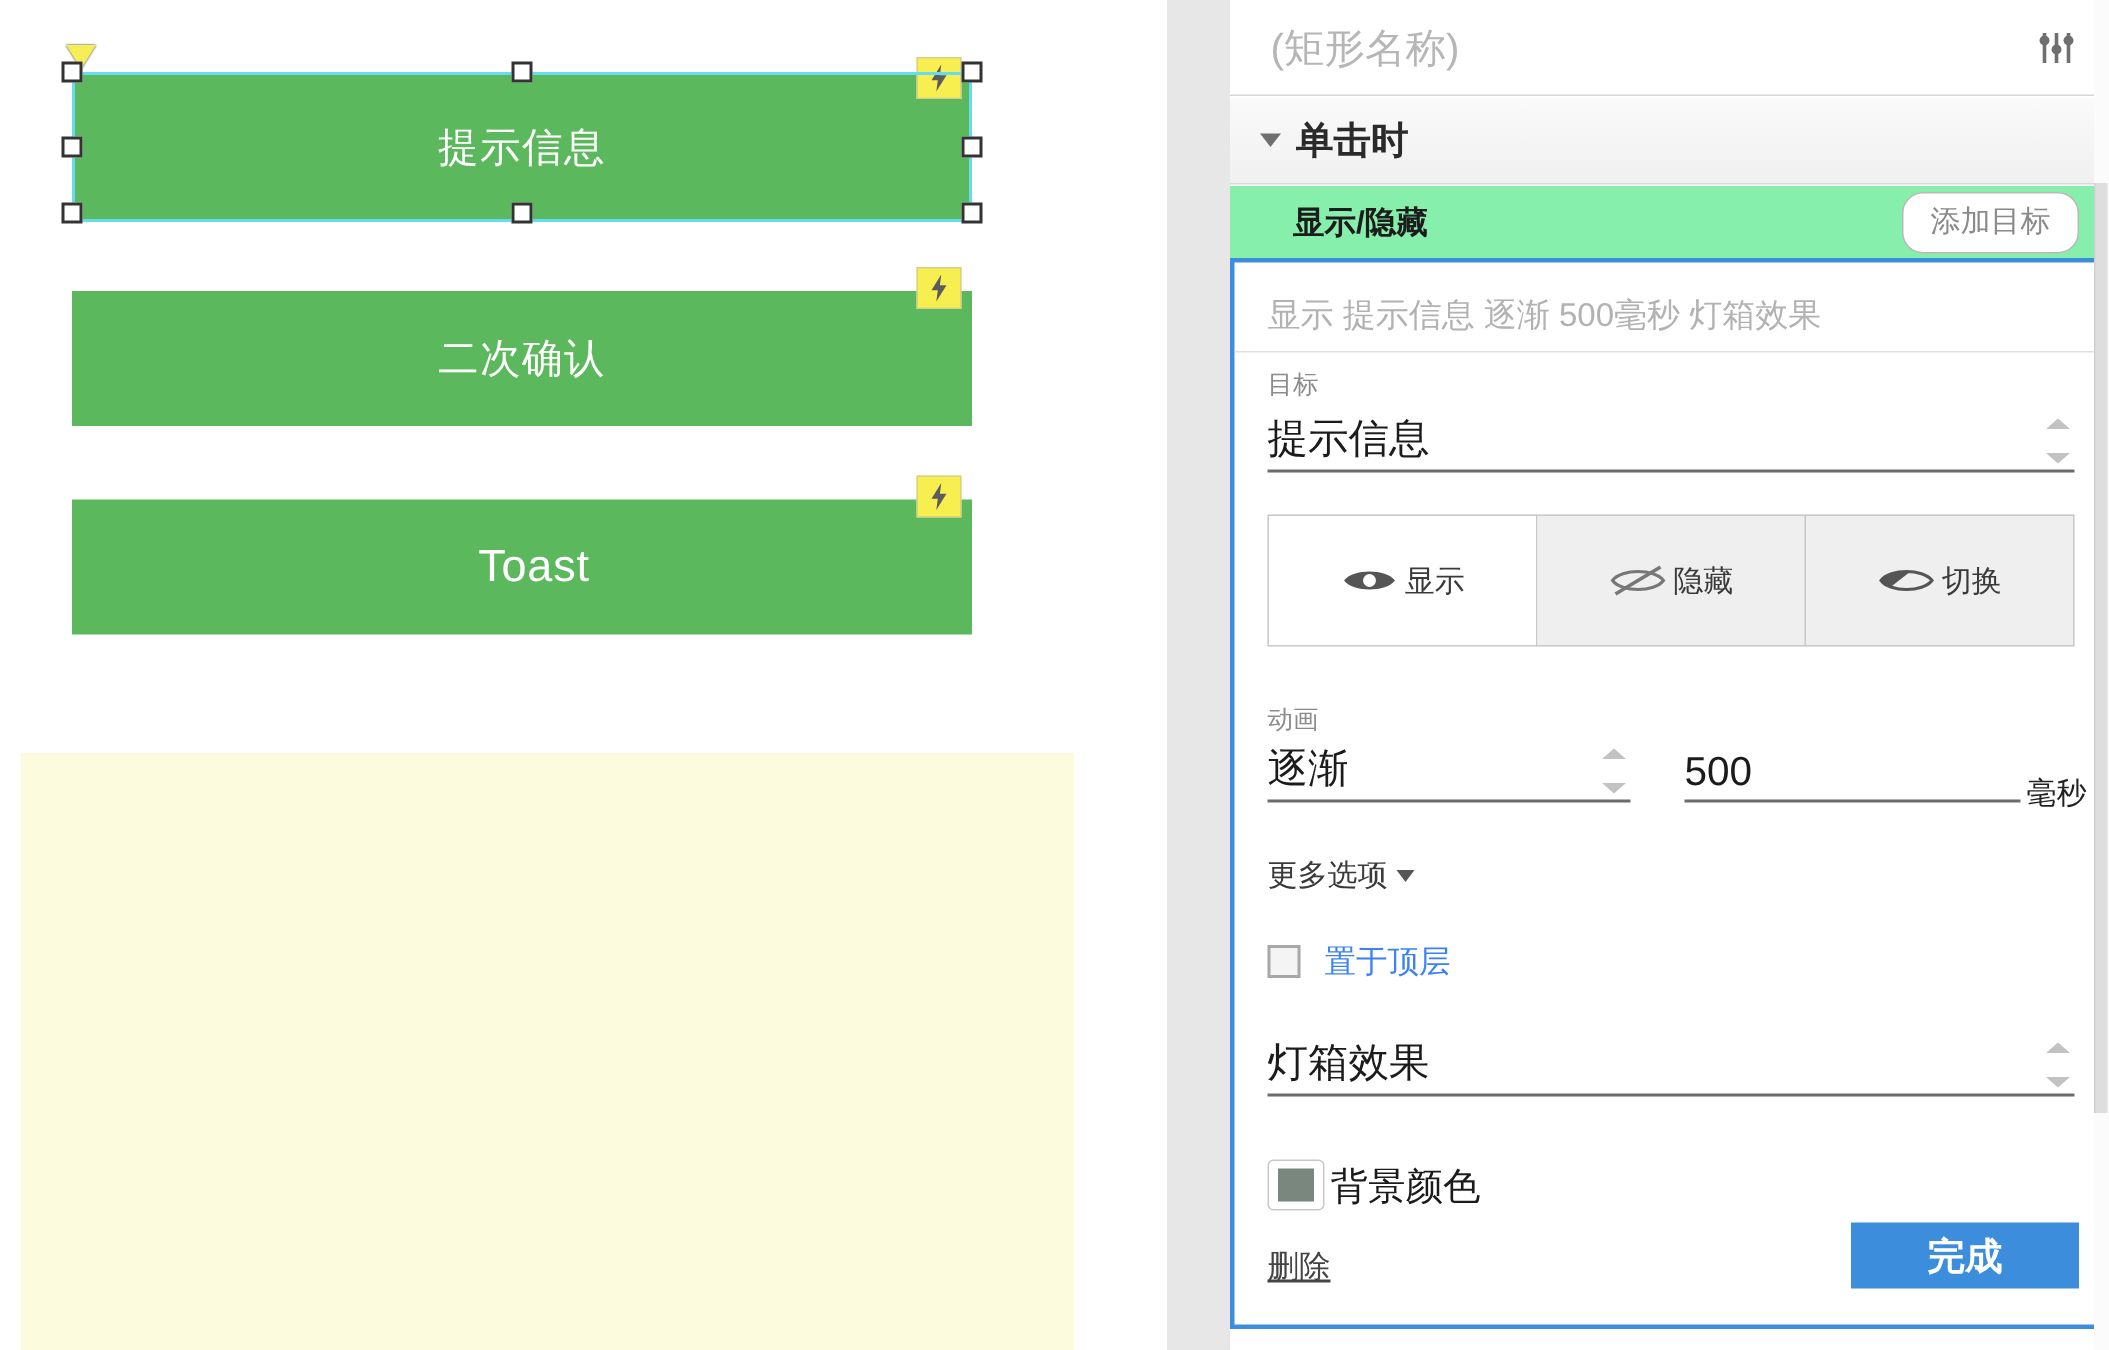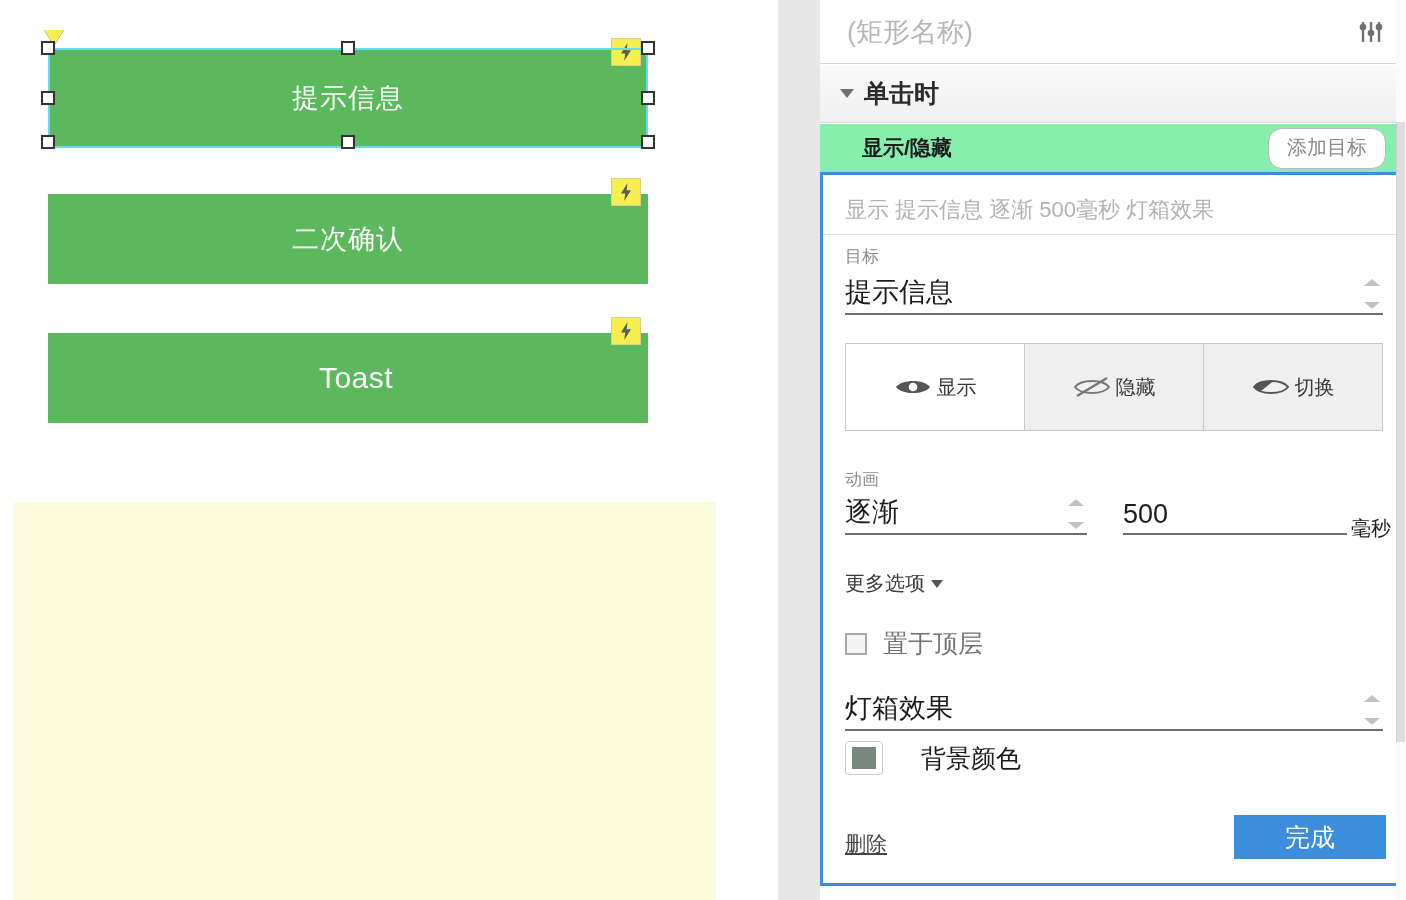--- a/index.html
+++ b/index.html
@@ -330,34 +330,34 @@
     display: flex;
     align-items: center;
     gap: 16px;
   }
   .checkbox {
     width: 22px; height: 22px;
     border: 2px solid #a8a8a8;
     background: #f4f4f4;
     box-sizing: border-box;
   }
-  #bring-front-label { font-size: 25px; color: #737373; }
+  #bring-front-label { font-size: 21px; color: #3b82f6; }
 
   #lightbox-field {
     position: absolute;
     left: 22px; top: 512px;
     width: 538px; height: 44px;
   }
 
   #bgcolor-row {
     position: absolute;
-    left: 22px; top: 566px;
-    display: flex;
-    align-items: center;
-    gap: 38px;
+    left: 22px; top: 598px;
+    display: flex;
+    align-items: center;
+    gap: 4px;
   }
   #bgcolor-swatch-box {
     width: 38px; height: 34px;
     border: 1px solid #c9c9c9;
     border-radius: 4px;
     background: #ffffff;
     display: flex; align-items: center; justify-content: center;
     box-sizing: border-box;
   }
   #bgcolor-swatch {
@@ -373,21 +373,21 @@
     color: #444444;
     text-decoration: underline;
   }
   #done-button {
     position: absolute;
     right: 14px; top: 640px;
     width: 152px; height: 44px;
     background: #3d8ddd;
     color: #ffffff;
     font-size: 25px;
-    font-weight: normal;
+    font-weight: bold;
     display: flex;
     align-items: center;
     justify-content: center;
   }
 
   
   #panel-scrollbar {
     position: absolute;
     left: 1396px; top: 0px;
     width: 10px; height: 900px;

